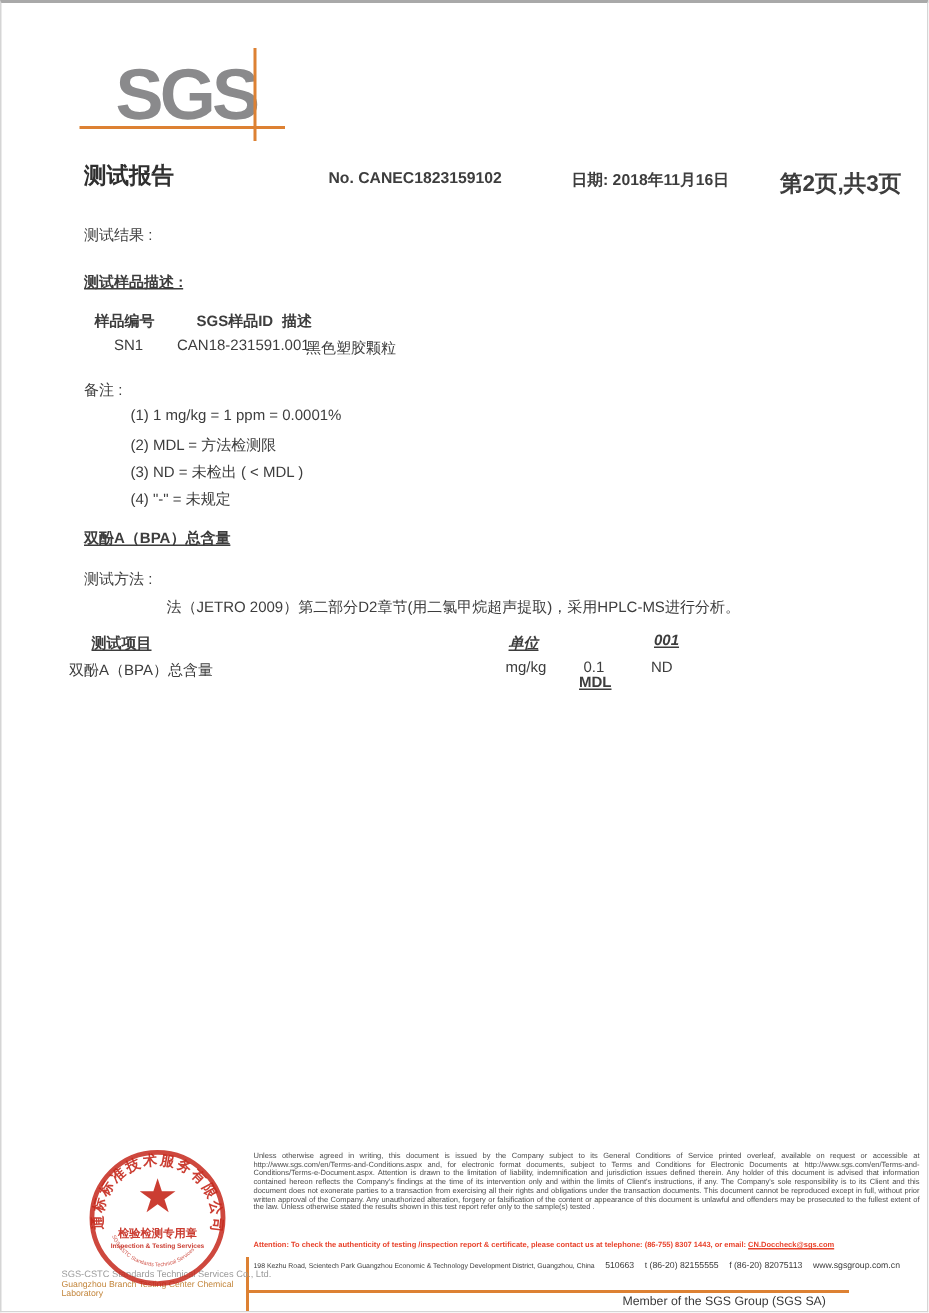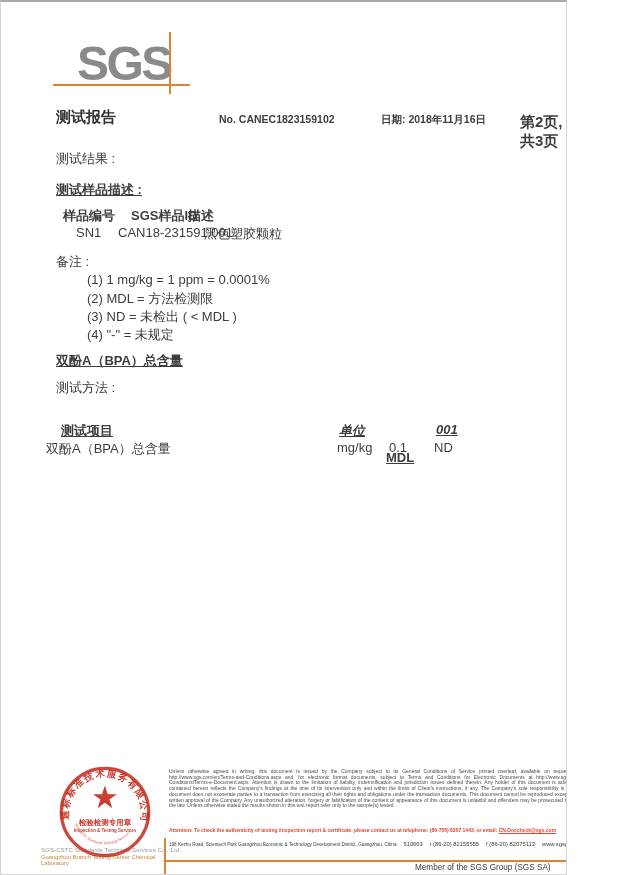--- a/index.html
+++ b/index.html
@@ -1,40 +1,40 @@
 <!DOCTYPE html>
 <html><head>
 <meta charset="utf-8">
 <style>
   * { margin:0; padding:0; box-sizing:border-box; }
   html,body { background:#ffffff; }
   body { font-family:"Liberation Sans","DejaVu Sans",sans-serif; }
   .page {
-    position:relative; width:567px; height:875px; background:#ffffff;
+    position:relative; width:619px; height:875px; background:#ffffff;
     border:1px solid #d5d5d5; border-top:2px solid #a9a9a9; overflow:hidden;
     color:#3d3d3d;
   }
   .abs { position:absolute; }
 
   
   .logo-text {
     position:absolute; left:76px; top:34px;
     font-size:48px; font-weight:bold; letter-spacing:-2.5px; color:#8a8a8c;
   }
   .logo-hline { position:absolute; left:52px; top:82px; width:137px; height:2px; background:#dd8133; }
   .logo-vline { position:absolute; left:168px; top:30px; width:2px; height:62px; background:#dd8133; }
 
   
   .doc-title { left:55px; top:106px; font-size:15px; font-weight:bold; color:#2f2f2f; }
   .report-no { left:218px; top:111px; font-size:10.5px; font-weight:bold; }
   .doc-date  { left:380px; top:111px; font-size:10.5px; font-weight:bold; }
   .page-info { left:519px; top:111px; font-size:15px; font-weight:bold; }
 
   
-  .body-text { font-size:13px; }
+  .body-text { font-size:10px; }
   .results-label { left:55px; top:148px; }
   .sample-heading { left:55px; top:179px; font-weight:bold; text-decoration:underline; }
 
   .st-col1 { left:62px;  top:205px; font-weight:bold;text-align:right; }
   .st-col2 { left:130px; top:205px; font-weight:bold; }
   .st-col3 { left:187px; top:205px; font-weight:bold; }
   .st-val1 { left:75px;  top:223px; }
   .st-val2 { left:117px; top:223px; }
   .st-val3 { left:203px; top:223px; }
 
@@ -116,20 +116,21 @@
   </div>
 
   <div class="abs body-text remarks-label">备注 :</div>
   <div class="abs body-text remark-0">(1) 1 mg/kg = 1 ppm = 0.0001%</div>
   <div class="abs body-text remark-1">(2) MDL = 方法检测限</div>
   <div class="abs body-text remark-2">(3) ND = 未检出 ( &lt; MDL )</div>
   <div class="abs body-text remark-3">(4) "-" = 未规定</div>
 
   <div class="abs body-text bpa-heading">双酚A（BPA）总含量</div>
   <div class="abs body-text method-label">测试方法 :</div>
+  <div class="abs body-text method-line2">法（JETRO 2009）第二部分D2章节(用二氯甲烷超声提取)，采用HPLC-MS进行分析。</div>
 
   <div>
     <span class="abs body-text rt-head rt-item-h">测试项目</span>
     <span class="abs body-text rt-head rt-unit-h">单位</span>
     <span class="abs body-text rt-head rt-mdl-h">MDL</span>
     <span class="abs body-text rt-head rt-smp-h">001</span>
     <span class="abs body-text rt-item-v">双酚A（BPA）总含量</span>
     <span class="abs body-text rt-unit-v">mg/kg</span>
     <span class="abs body-text rt-mdl-v">0.1</span>
     <span class="abs body-text rt-smp-v">ND</span>

